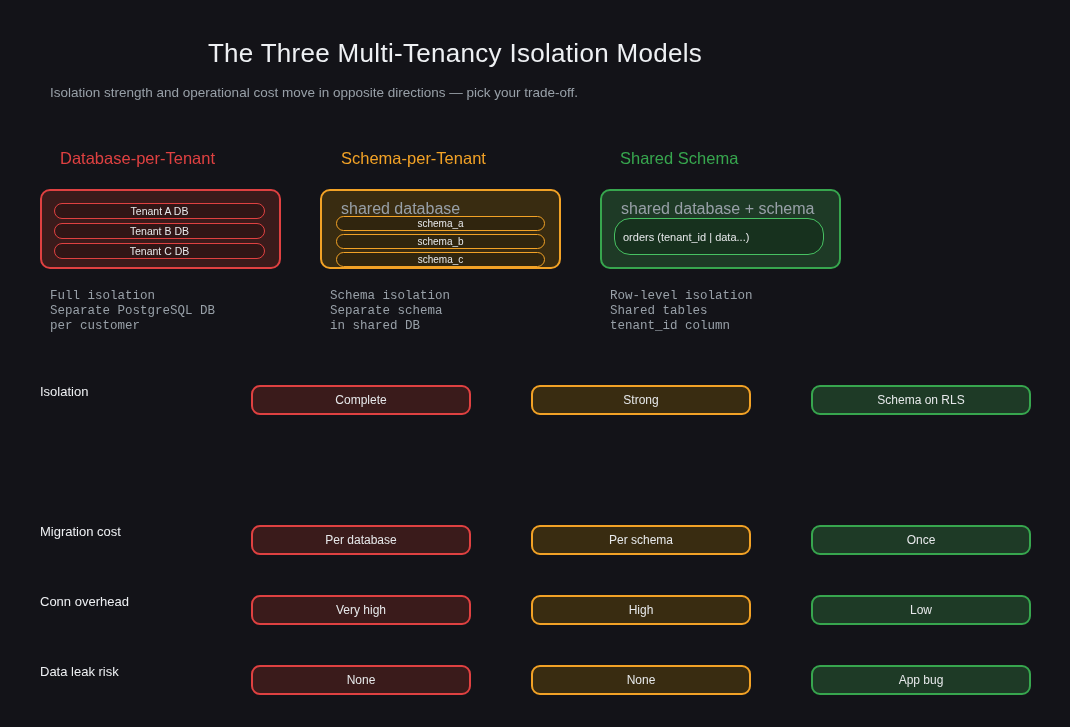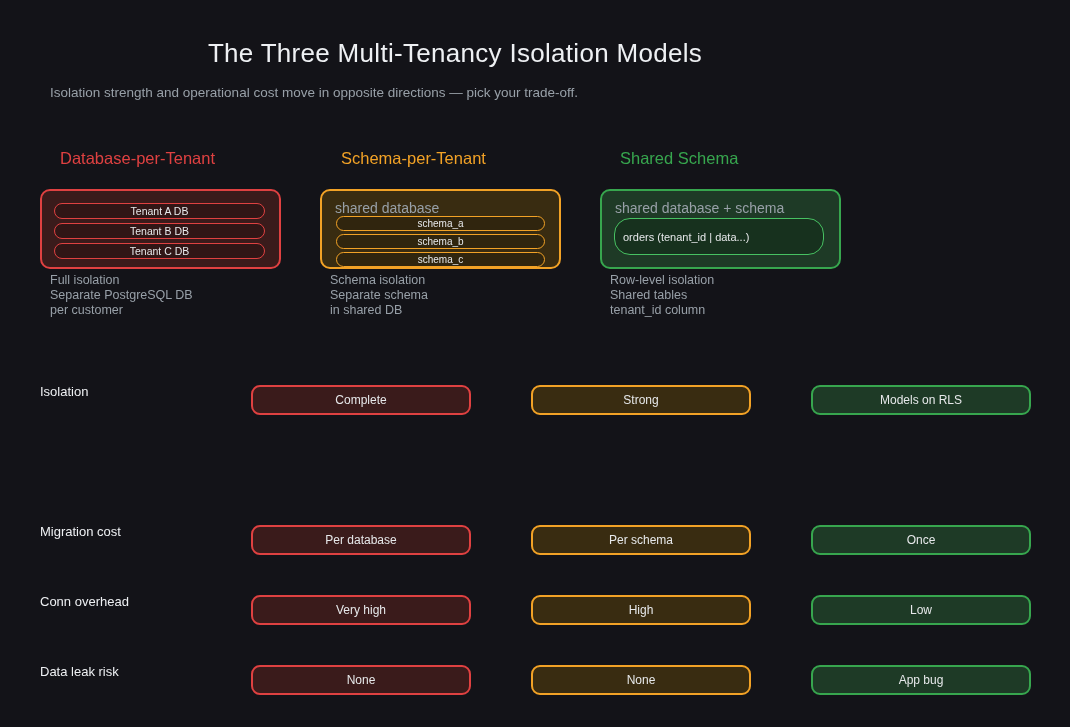--- a/index.html
+++ b/index.html
@@ -58,22 +58,22 @@
     background: var(--orange-fill);
     border: 2.5px solid var(--orange-accent);
   }
   .dbox-green {
     left: 600px;
     background: var(--green-fill);
     border: 2.5px solid var(--green-accent);
   }
   .box-label {
     position: absolute;
-    top: 9px; left: 13px;
-    font-size: 14px;
+    top: 9px; left: 19px;
+    font-size: 16px;
     color: var(--text-muted, #98a0a8);
     white-space: nowrap;
   }
   .tenant-pill {
     position: absolute;
     left: 12px; width: 211px; height: 16px;
     border-radius: 9px;
     border: 1.5px solid var(--red-accent);
     background: var(--red-pill-fill);
     box-sizing: border-box;
@@ -102,25 +102,26 @@
     border: 1.5px solid var(--green-inner-accent);
     background: var(--green-inner-fill);
     box-sizing: border-box;
     display: flex; align-items: center;
     padding-left: 8px;
     font-size: 11px; color: var(--text-light);
   }
 
   .desc {
     position: absolute;
-    top: 273px;
+    top: 289px;
     font-size: 12.5px;
     line-height: 15px;
     color: var(--text-muted, #98a0a8);
     white-space: nowrap;
+    font-family: Liberation Mono, monospace;
   }
   .desc-0 { left: 50px; } .desc-1 { left: 330px; } .desc-2 { left: 610px; }
 
   .crow {
     position: absolute;
     left: 0; width: 100%; height: 30px;
   }
   .row-label {
     position: absolute;
     left: 40px; top: 0;
@@ -191,21 +192,21 @@
   <div class="desc desc-2">
     <div>Row-level isolation</div>
     <div>Shared tables</div>
     <div>tenant_id column</div>
   </div>
 
   <div class="crow" style="top:376px">
     <div class="row-label">Isolation</div>
     <div class="cpill c1 cpill-red">Complete</div>
     <div class="cpill c2 cpill-orange">Strong</div>
-    <div class="cpill c3 cpill-green">Models on RLS</div>
+    <div class="cpill c3 cpill-green">Schema on RLS</div>
   </div>
 
 
   <div class="crow" style="top:516px">
     <div class="row-label">Migration cost</div>
     <div class="cpill c1 cpill-red">Per database</div>
     <div class="cpill c2 cpill-orange">Per schema</div>
     <div class="cpill c3 cpill-green">Once</div>
   </div>
 

